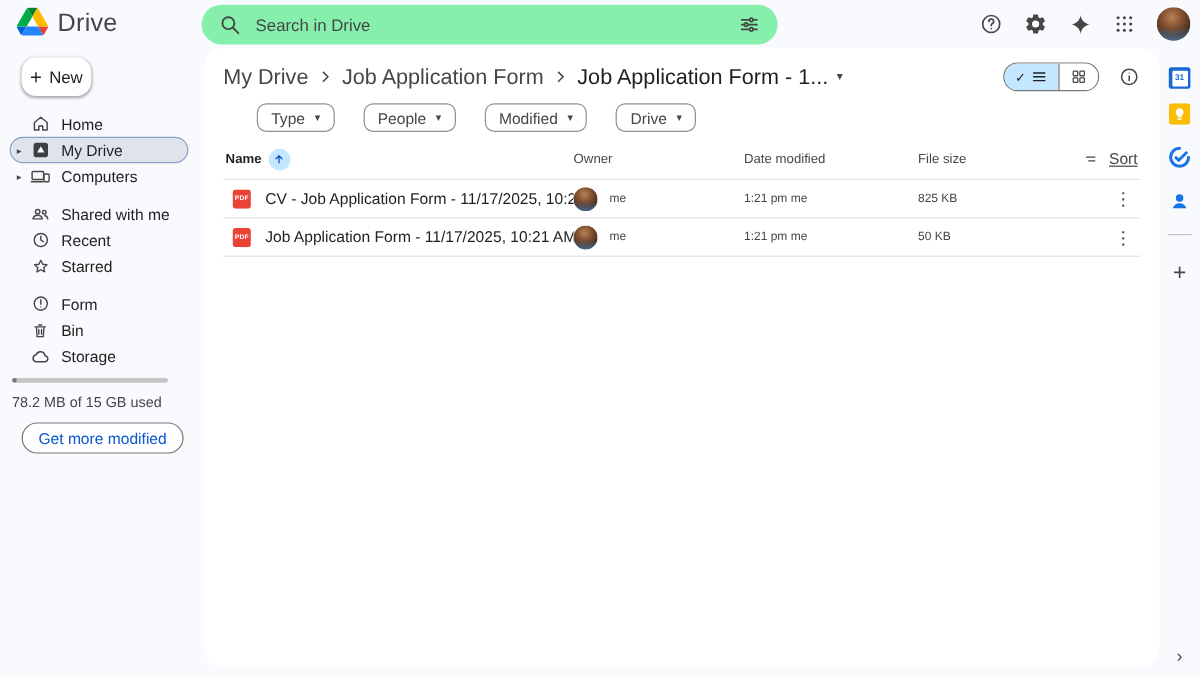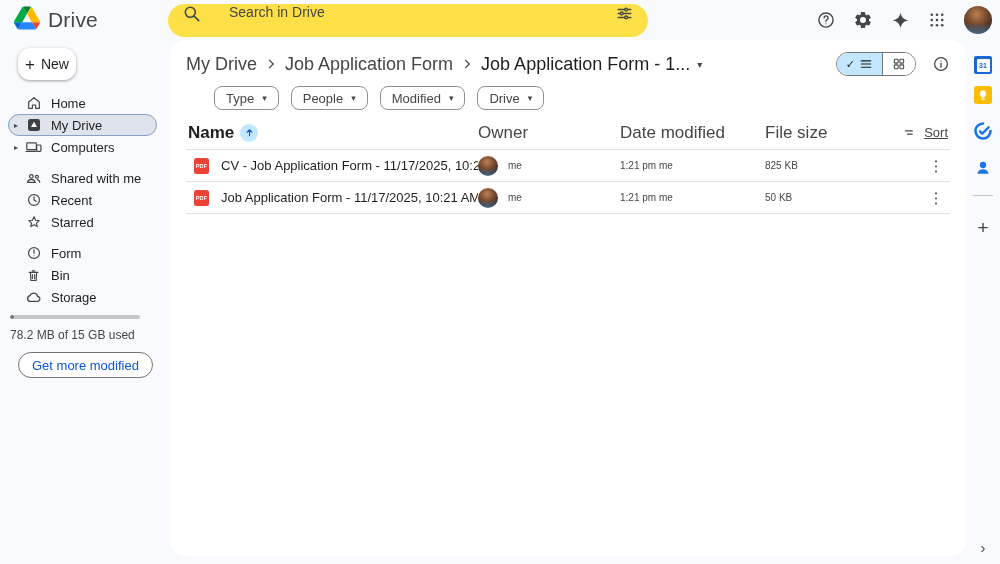--- a/index.html
+++ b/index.html
@@ -4,22 +4,22 @@
 <style>
   * { box-sizing: border-box; margin: 0; padding: 0; }
   html,body { width:1000px; height:564px; }
   body { font-family:"Liberation Sans", sans-serif; background:#f8fafd; overflow:hidden; }
   .screen { position:relative; width:1000px; height:424px; background:#f8fafd; }
 
   
   .topbar { position:absolute; top:0; left:0; right:0; height:40px; display:flex; align-items:center; }
   .brand { display:flex; align-items:center; gap:8px; padding-left:14px; }
   .brand-name { font-size:21px; color:#444746; letter-spacing:.2px; }
-  .searchbar { position:absolute; left:168px; top:4px; width:480px; height:33px; background:#fde047;
-               border-radius:20px; display:flex; align-items:flex-start; padding:0 14px; gap:28px; }
+  .searchbar { position:absolute; left:168px; top:4px; width:480px; height:33px; background:#86efac;
+               border-radius:20px; display:flex; align-items:center; padding:0 14px; gap:12px; }
   .searchbar input { flex:1; border:none; background:transparent; outline:none; font-size:14px; color:#1f1f1f;
                      font-family:"Liberation Sans", sans-serif; }
   .searchbar input::placeholder { color:#444746; opacity:1; }
   .top-right { position:absolute; right:8px; top:0; height:40px; display:flex; align-items:center; gap:17px; }
   .tb-ic { width:20px; height:20px; display:flex; align-items:center; justify-content:center; cursor:pointer; }
   .avatar { width:28px; height:28px; border-radius:50%;
             background: linear-gradient(to top, #4a6a8a 0%, rgba(0,0,0,0) 40%),
                         radial-gradient(circle at 45% 30%, #b98156 0%, #7a4a2c 40%, #2f2620 80%); }
 
   
@@ -51,28 +51,28 @@
   .crumb { font-size:18px; color:#444746; cursor:pointer; white-space:nowrap; }
   .crumb.current { color:#1f1f1f; }
   .crumb-sep { width:18px; height:18px; margin:0 5px; display:flex; align-items:center; }
   .crumb-caret { font-size:10px; color:#444746; margin-left:7px; cursor:pointer; }
   .crumb-right { margin-left:auto; display:flex; align-items:center; gap:16px; }
   .view-toggle { display:flex; height:24px; border:1px solid #747775; border-radius:12px; overflow:hidden; }
   .vt-seg { display:flex; align-items:center; justify-content:center; gap:4px; padding:0 9px; cursor:pointer; background:#fff; }
   .vt-seg.active { background:#c2e7ff; }
   .vt-seg + .vt-seg { border-left:1px solid #747775; }
   .vt-check { font-size:11px; color:#1f1f1f; }
-  .chips { margin-top:8px; display:flex; gap:12px;padding-left:28px; }
+  .chips { margin-top:8px; display:flex; gap:24px;padding-left:28px; }
   .chip { height:24px; display:flex; align-items:center; gap:8px; padding:0 11px; border:1px solid #8d9095;
           border-radius:8px; font-size:13px; font-weight:500; color:#444746; background:#fff; cursor:pointer; }
   .chip-caret { font-size:9px; color:#444746; }
 
   .grid-cols { display:grid; grid-template-columns:292px 142px 145px 1fr 28px; align-items:center; }
   .thead { height:34px; margin-top:6px; border-bottom:1px solid #e1e3e6; position:relative; }
-  .th { font-size:17px; font-weight:500; color:#444746; }
+  .th { font-size:11px; font-weight:500; color:#444746; }
   .th-name { color:#1f1f1f; font-weight:700; display:flex; align-items:center; gap:6px; padding-left:2px; }
   .sort-circle { width:18px; height:18px; border-radius:50%; background:#c2e7ff; display:flex; align-items:center;
                  justify-content:center; cursor:pointer; }
   .th-sort { position:absolute; right:2px; top:0; height:100%; display:flex; align-items:center; gap:7px;
              font-size:13px; font-weight:500; color:#444746; cursor:pointer;text-decoration:underline; }
   .frow { height:32px; border-bottom:1px solid #e1e3e6; cursor:pointer; }
   .fname { display:flex; align-items:center; gap:12px; padding-left:8px; overflow:hidden; }
   .pdf-badge { width:15px; height:16px; background:#ea4335; border-radius:2.5px; color:#fff; font-size:5.5px;
                font-weight:700; display:flex; align-items:center; justify-content:center; letter-spacing:.2px; flex:0 0 15px; }
   .fname-text { font-size:13px; font-weight:500; color:#1f1f1f; white-space:nowrap; }

